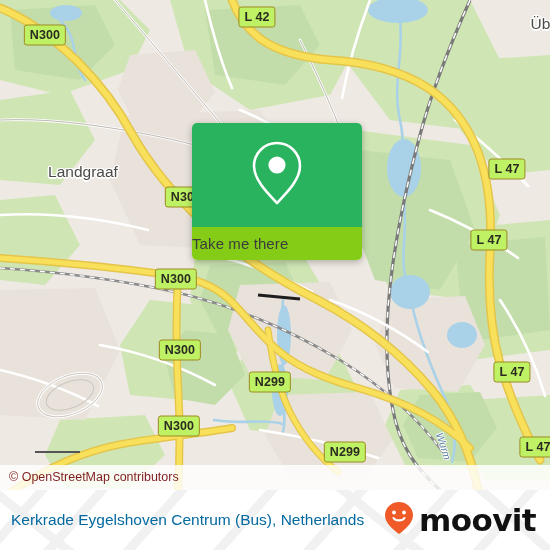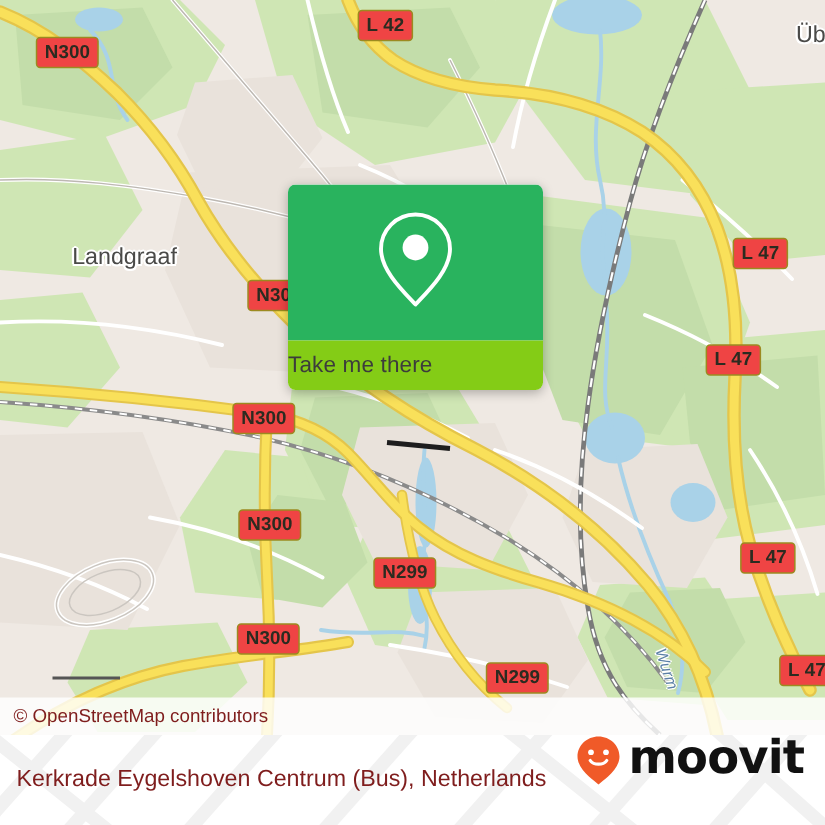--- a/index.html
+++ b/index.html
@@ -29,21 +29,21 @@
     width: 550px;
     height: 490px;
     overflow: hidden;
     background: #efe9e3;
   }
   #map-svg { position:absolute; left:0; top:0; display:block; }
 
   
   .shield {
     position: absolute;
-    background: #ef4444;
+    background: #bef264;
     border: 1.6px solid #9c8a20;
     border-radius: 3px;
     color: #2b2b20;
     font-family: "Liberation Sans", sans-serif;
     font-weight: bold;
     font-size: 12.5px;
     line-height: 16px;
     padding: 1px 5px 2px 5px;
     white-space: nowrap;
     letter-spacing: 0.1px;
@@ -146,32 +146,32 @@
     width: 550px; height: 60px;
     opacity: 1;
   }
   #footer-title {
     position: absolute;
     left: 11px;
     top: 0;
     height: 60px;
     display: flex;
     align-items: center;
-    color: #7f1d1d;
+    color: #0369a1;
     font-family: "Liberation Sans", sans-serif;
     font-size: 15.5px;
     white-space: nowrap;
   }
   #moovit-logo {
     position: absolute;
     right: 14px;
     top: 0;
     height: 60px;
     display: flex;
-    align-items: flex-start;
+    align-items: center;
     gap: 5px;
   }
   #moovit-wordmark {
     color: #111111;
     font-family: "DejaVu Sans", sans-serif;
     font-size: 31px;
     font-weight: bold;
     letter-spacing: -0.6px;
     line-height: 1;
     white-space: nowrap;

